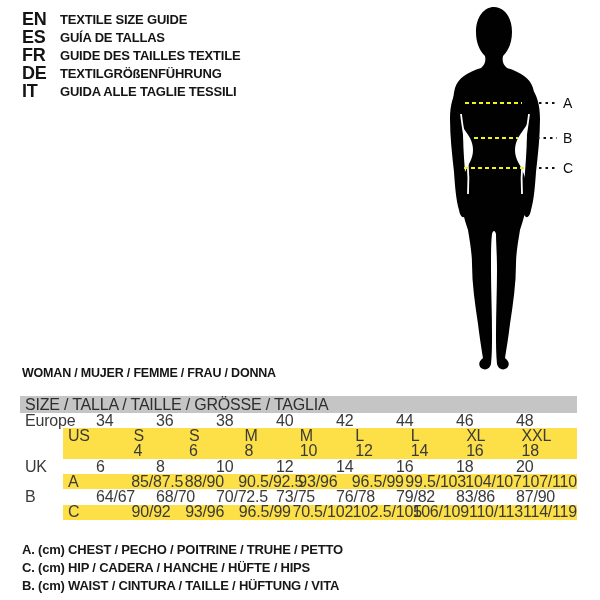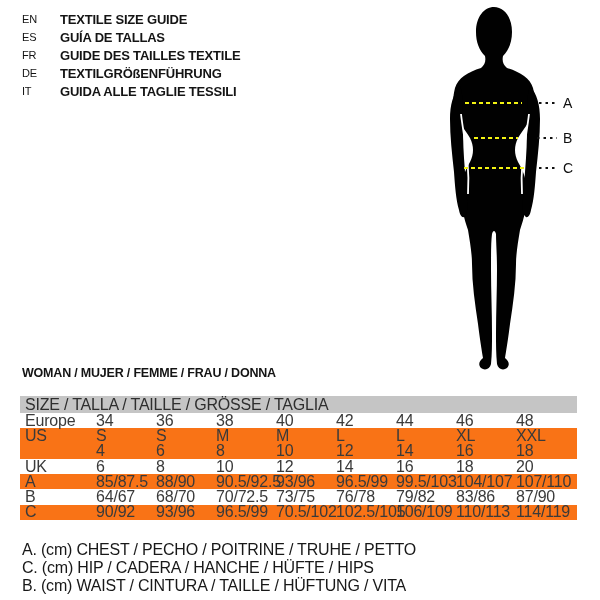--- a/index.html
+++ b/index.html
@@ -2,44 +2,44 @@
 <html><head>
 <meta charset="utf-8">
 <style>
   html,body{margin:0;padding:0;background:#fff;}
   .canvas{position:relative;width:600px;height:600px;background:#ffffff;
           font-family:"Liberation Sans",sans-serif;overflow:hidden;}
 
   
   .langs{position:absolute;left:22px;top:10px;}
   .lang-row{display:flex;height:18px;align-items:center;}
-  .lang-code{width:38px;font-weight:400;font-size:11px;letter-spacing:-0.2px;color:#141414;}
+  .lang-code{width:38px;font-weight:700;font-size:18px;letter-spacing:-0.2px;color:#141414;}
   .lang-label{font-weight:700;font-size:13px;letter-spacing:-0.2px;color:#141414;white-space:nowrap;}
 
   
   .figure{position:absolute;left:410px;top:2px;}
   .marker-letter{font-family:"Liberation Sans",sans-serif;font-size:14px;fill:#0e0e0e;}
 
   
   .section-title{position:absolute;left:22px;top:366px;font-size:12.5px;font-weight:700;
                  color:#141414;letter-spacing:-0.2px;white-space:nowrap;}
 
   
   .size-table{position:absolute;left:20px;top:396px;width:557px;}
   .thead{height:17px;line-height:17px;background:#c5c5c5;color:#2e2e2e;font-size:16px;
          padding-left:5px;letter-spacing:-0.2px;}
   .trow{display:flex;height:15.3px;align-items:center;font-size:16px;color:#3a3a3a;
         letter-spacing:-0.2px;}
-  .trow.shaded{background:#f97316;}
+  .trow.shaded{background:#fde047;margin-left:43px;}
   .tlabel{width:71px;padding-left:5px;}
   .tcell{width:60px;text-align:left;}
 
   
   .legend{position:absolute;left:22px;top:541px;}
-  .legend-line{height:18px;line-height:18px;font-size:16px;font-weight:400;color:#181818;
+  .legend-line{height:18px;line-height:18px;font-size:13px;font-weight:700;color:#181818;
                letter-spacing:-0.2px;white-space:nowrap;}
 </style>
 </head>
 <body>
 
 <div class="canvas">
 
   <div class="langs">
     <div class="lang-row">
       <span class="lang-code">EN</span>

